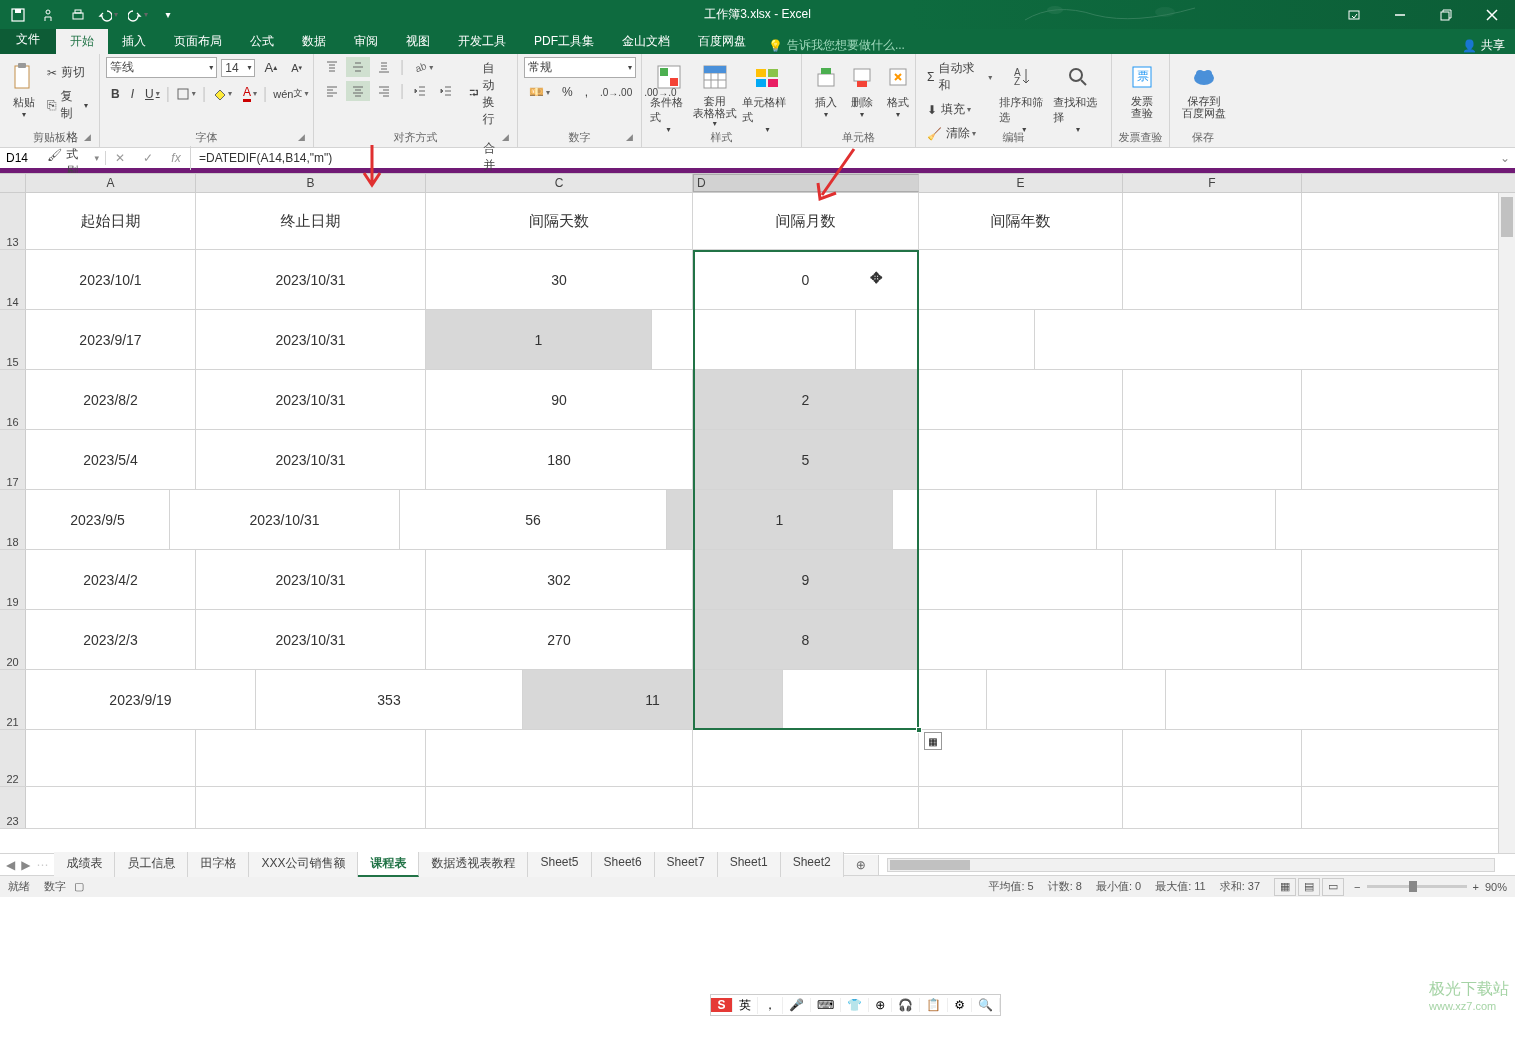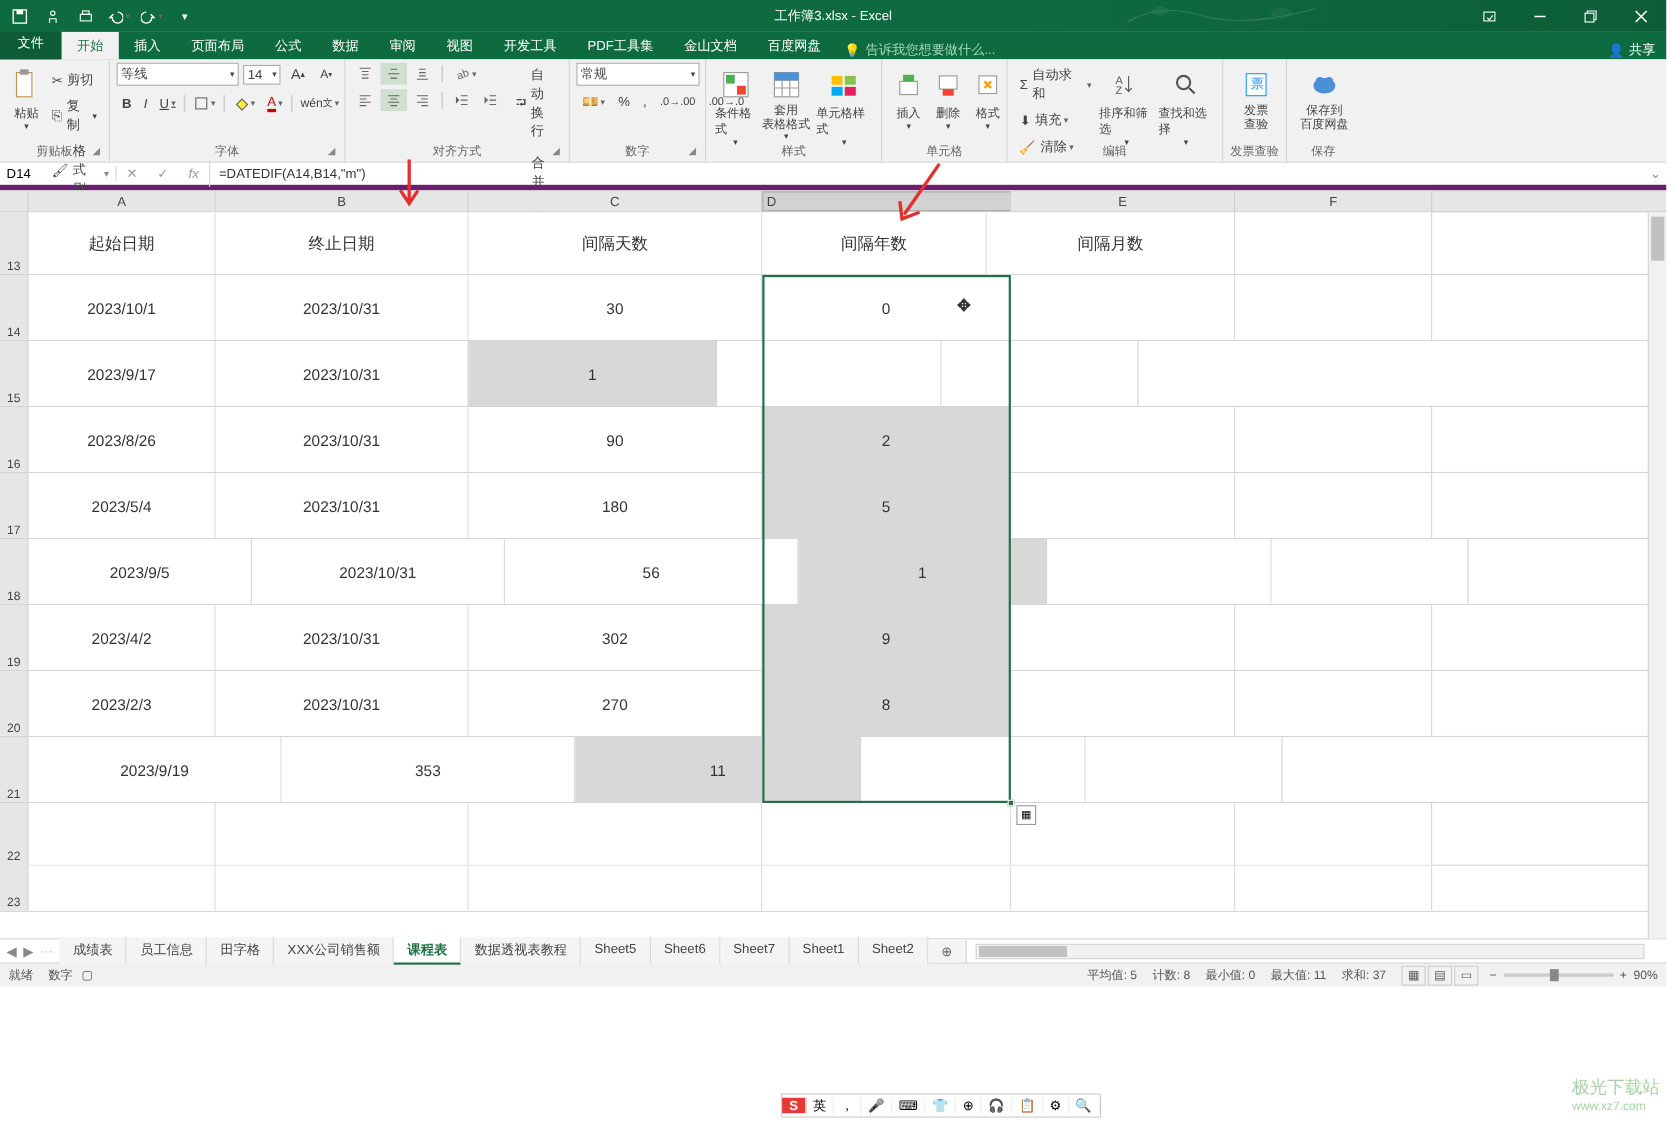--- a/index.html
+++ b/index.html
@@ -511,22 +511,22 @@
     <div class="ch sel" style="width:226px">D</div>
     <div class="ch" style="width:204px">E</div>
     <div class="ch" style="width:179px">F</div>
   </div>
   <div class="rows" id="gridrows">
       <div class="row" style="height:57px">
         <div class="rh">13</div>
         <div class="cell hdr" style="width:170px">起始日期</div>
         <div class="cell hdr" style="width:230px">终止日期</div>
         <div class="cell hdr" style="width:267px">间隔天数</div>
+        <div class="cell hdr" style="width:226px">间隔月数</div>
         <div class="cell hdr" style="width:204px">间隔年数</div>
-        <div class="cell hdr" style="width:226px">间隔月数</div>
         <div class="cell" style="width:179px"></div>
       </div>
       <div class="row" style="height:60px">
         <div class="rh">14</div>
         <div class="cell" style="width:170px">2023/10/1</div>
         <div class="cell" style="width:230px">2023/10/31</div>
         <div class="cell" style="width:267px">30</div>
         <div class="cell activecell" style="width:226px">0</div>
         <div class="cell" style="width:204px"></div>
         <div class="cell" style="width:179px"></div>
@@ -534,39 +534,39 @@
       <div class="row" style="height:60px">
         <div class="rh">15</div>
         <div class="cell" style="width:170px">2023/9/17</div>
         <div class="cell" style="width:230px">2023/10/31</div>
         <div class="cell selcell" style="width:226px">1</div>
         <div class="cell" style="width:204px"></div>
         <div class="cell" style="width:179px"></div>
       </div>
       <div class="row" style="height:60px">
         <div class="rh">16</div>
-        <div class="cell" style="width:170px">2023/8/26</div>
+        <div class="cell" style="width:170px">2023/8/2</div>
         <div class="cell" style="width:230px">2023/10/31</div>
         <div class="cell" style="width:267px">90</div>
         <div class="cell selcell" style="width:226px">2</div>
         <div class="cell" style="width:204px"></div>
         <div class="cell" style="width:179px"></div>
       </div>
       <div class="row" style="height:60px">
         <div class="rh">17</div>
         <div class="cell" style="width:170px">2023/5/4</div>
         <div class="cell" style="width:230px">2023/10/31</div>
         <div class="cell" style="width:267px">180</div>
         <div class="cell selcell" style="width:226px">5</div>
         <div class="cell" style="width:204px"></div>
         <div class="cell" style="width:179px"></div>
       </div>
       <div class="row" style="height:60px">
         <div class="rh">18</div>
-        <div class="cell" style="width:203px">2023/9/5</div>
+        <div class="cell" style="width:144px">2023/9/5</div>
         <div class="cell" style="width:230px">2023/10/31</div>
         <div class="cell" style="width:267px">56</div>
         <div class="cell selcell" style="width:226px">1</div>
         <div class="cell" style="width:204px"></div>
         <div class="cell" style="width:179px"></div>
       </div>
       <div class="row" style="height:60px">
         <div class="rh">19</div>
         <div class="cell" style="width:170px">2023/4/2</div>
         <div class="cell" style="width:230px">2023/10/31</div>

